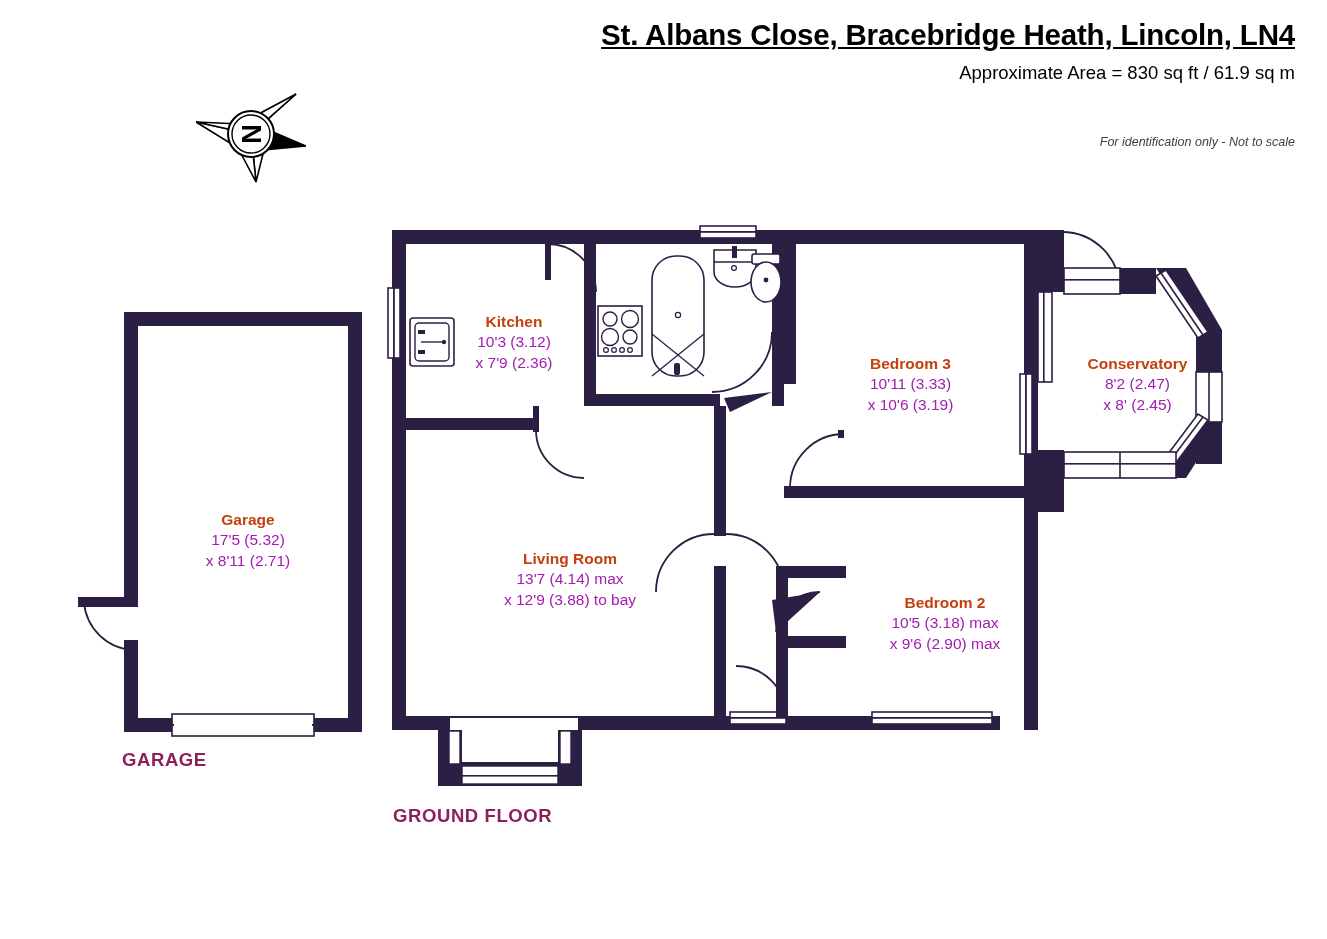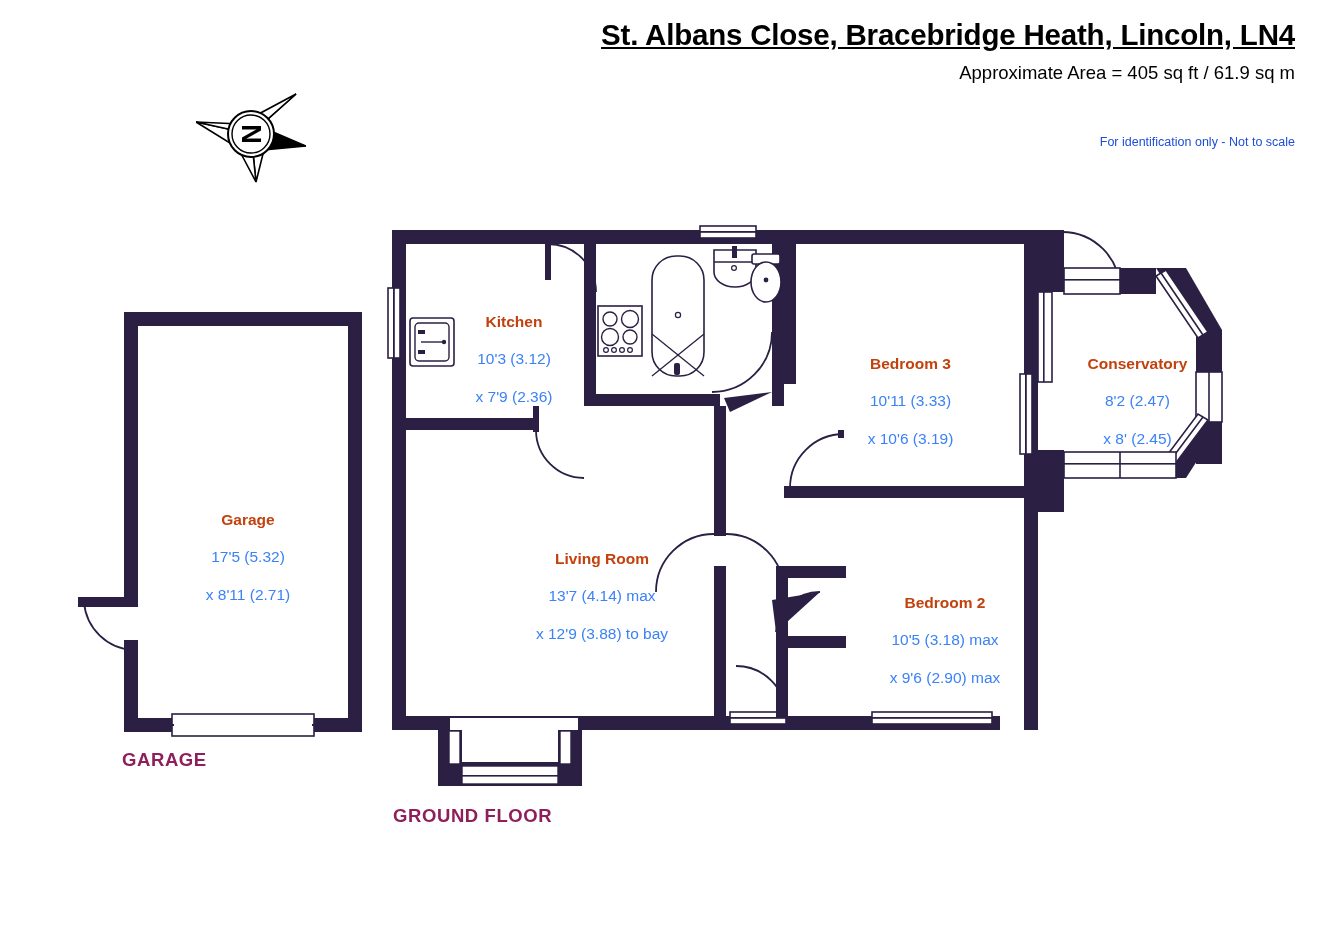--- a/index.html
+++ b/index.html
@@ -44,22 +44,23 @@
     text-align: right;
   }
   #area-approx { top: 62px; }
   #area-garage { top: 86px; }
   #area-total  { top: 110px; }
   #area-note {
     position: absolute;
     right: 32px;
     top: 135px;
     font-size: 12.5px;
-    color: #1d4ed8;
-    white-space: nowrap;
+    color: #404040;
+    white-space: nowrap;
+    font-style: italic;
   }
 
   
   #compass {
     position: absolute;
     left: 196px;
     top: 84px;
     width: 110px;
     height: 100px;
   }
@@ -83,28 +84,27 @@
   }
   .room-label .rl-name {
     display: block;
     font-size: 15.5px;
     font-weight: bold;
     color: #c2410c;
   }
   .room-label .rl-dim {
     display: block;
     font-size: 15.5px;
-    color: #3b82f6;
-    margin-top: 17px;
+    color: #a21caf;
   }
 
   #label-kitchen      { left: 434px;  top: 312px; width: 160px; }
   #label-bedroom1     { left: 828px;  top: 354px; width: 165px; }
   #label-conservatory { left: 1055px; top: 354px; width: 165px; }
-  #label-livingroom   { left: 492px;  top: 549px; width: 220px; }
+  #label-livingroom   { left: 460px;  top: 549px; width: 220px; }
   #label-bedroom2     { left: 845px;  top: 593px; width: 200px; }
   #label-garage       { left: 168px;  top: 510px; width: 160px; }
 
   
   .floor-title {
     position: absolute;
     font-size: 18.5px;
     font-weight: bold;
     color: #8e1f5a;
     letter-spacing: 0.6px;
@@ -120,21 +120,21 @@
     top: 860px;
     width: 1327px;
     height: 79px;
   }
 </style>
 </head>
 <body>
 
 <div id="header">
   <div id="plan-title">St. Albans Close, Bracebridge Heath, Lincoln, LN4</div>
-  <div class="area-line" id="area-approx">Approximate Area = 405 sq ft / 61.9 sq m</div>
+  <div class="area-line" id="area-approx">Approximate Area = 830 sq ft / 61.9 sq m</div>
   <div id="area-note">For identification only - Not to scale</div>
 </div>
 
 <div id="compass">
   <svg width="110" height="100" viewBox="0 0 110 100">
 
     <polygon points="55,50 100,10 63,42" fill="#ffffff" stroke="#000000" stroke-width="1.6"></polygon>
     <polygon points="55,50 63,42 110,62" fill="#000000" stroke="#000000" stroke-width="1.6"></polygon>
     <polygon points="55,50 110,62 68,66" fill="#000000" stroke="#000000" stroke-width="1.6"></polygon>
     <polygon points="55,50 68,66 60,98" fill="#ffffff" stroke="#000000" stroke-width="1.6"></polygon>

